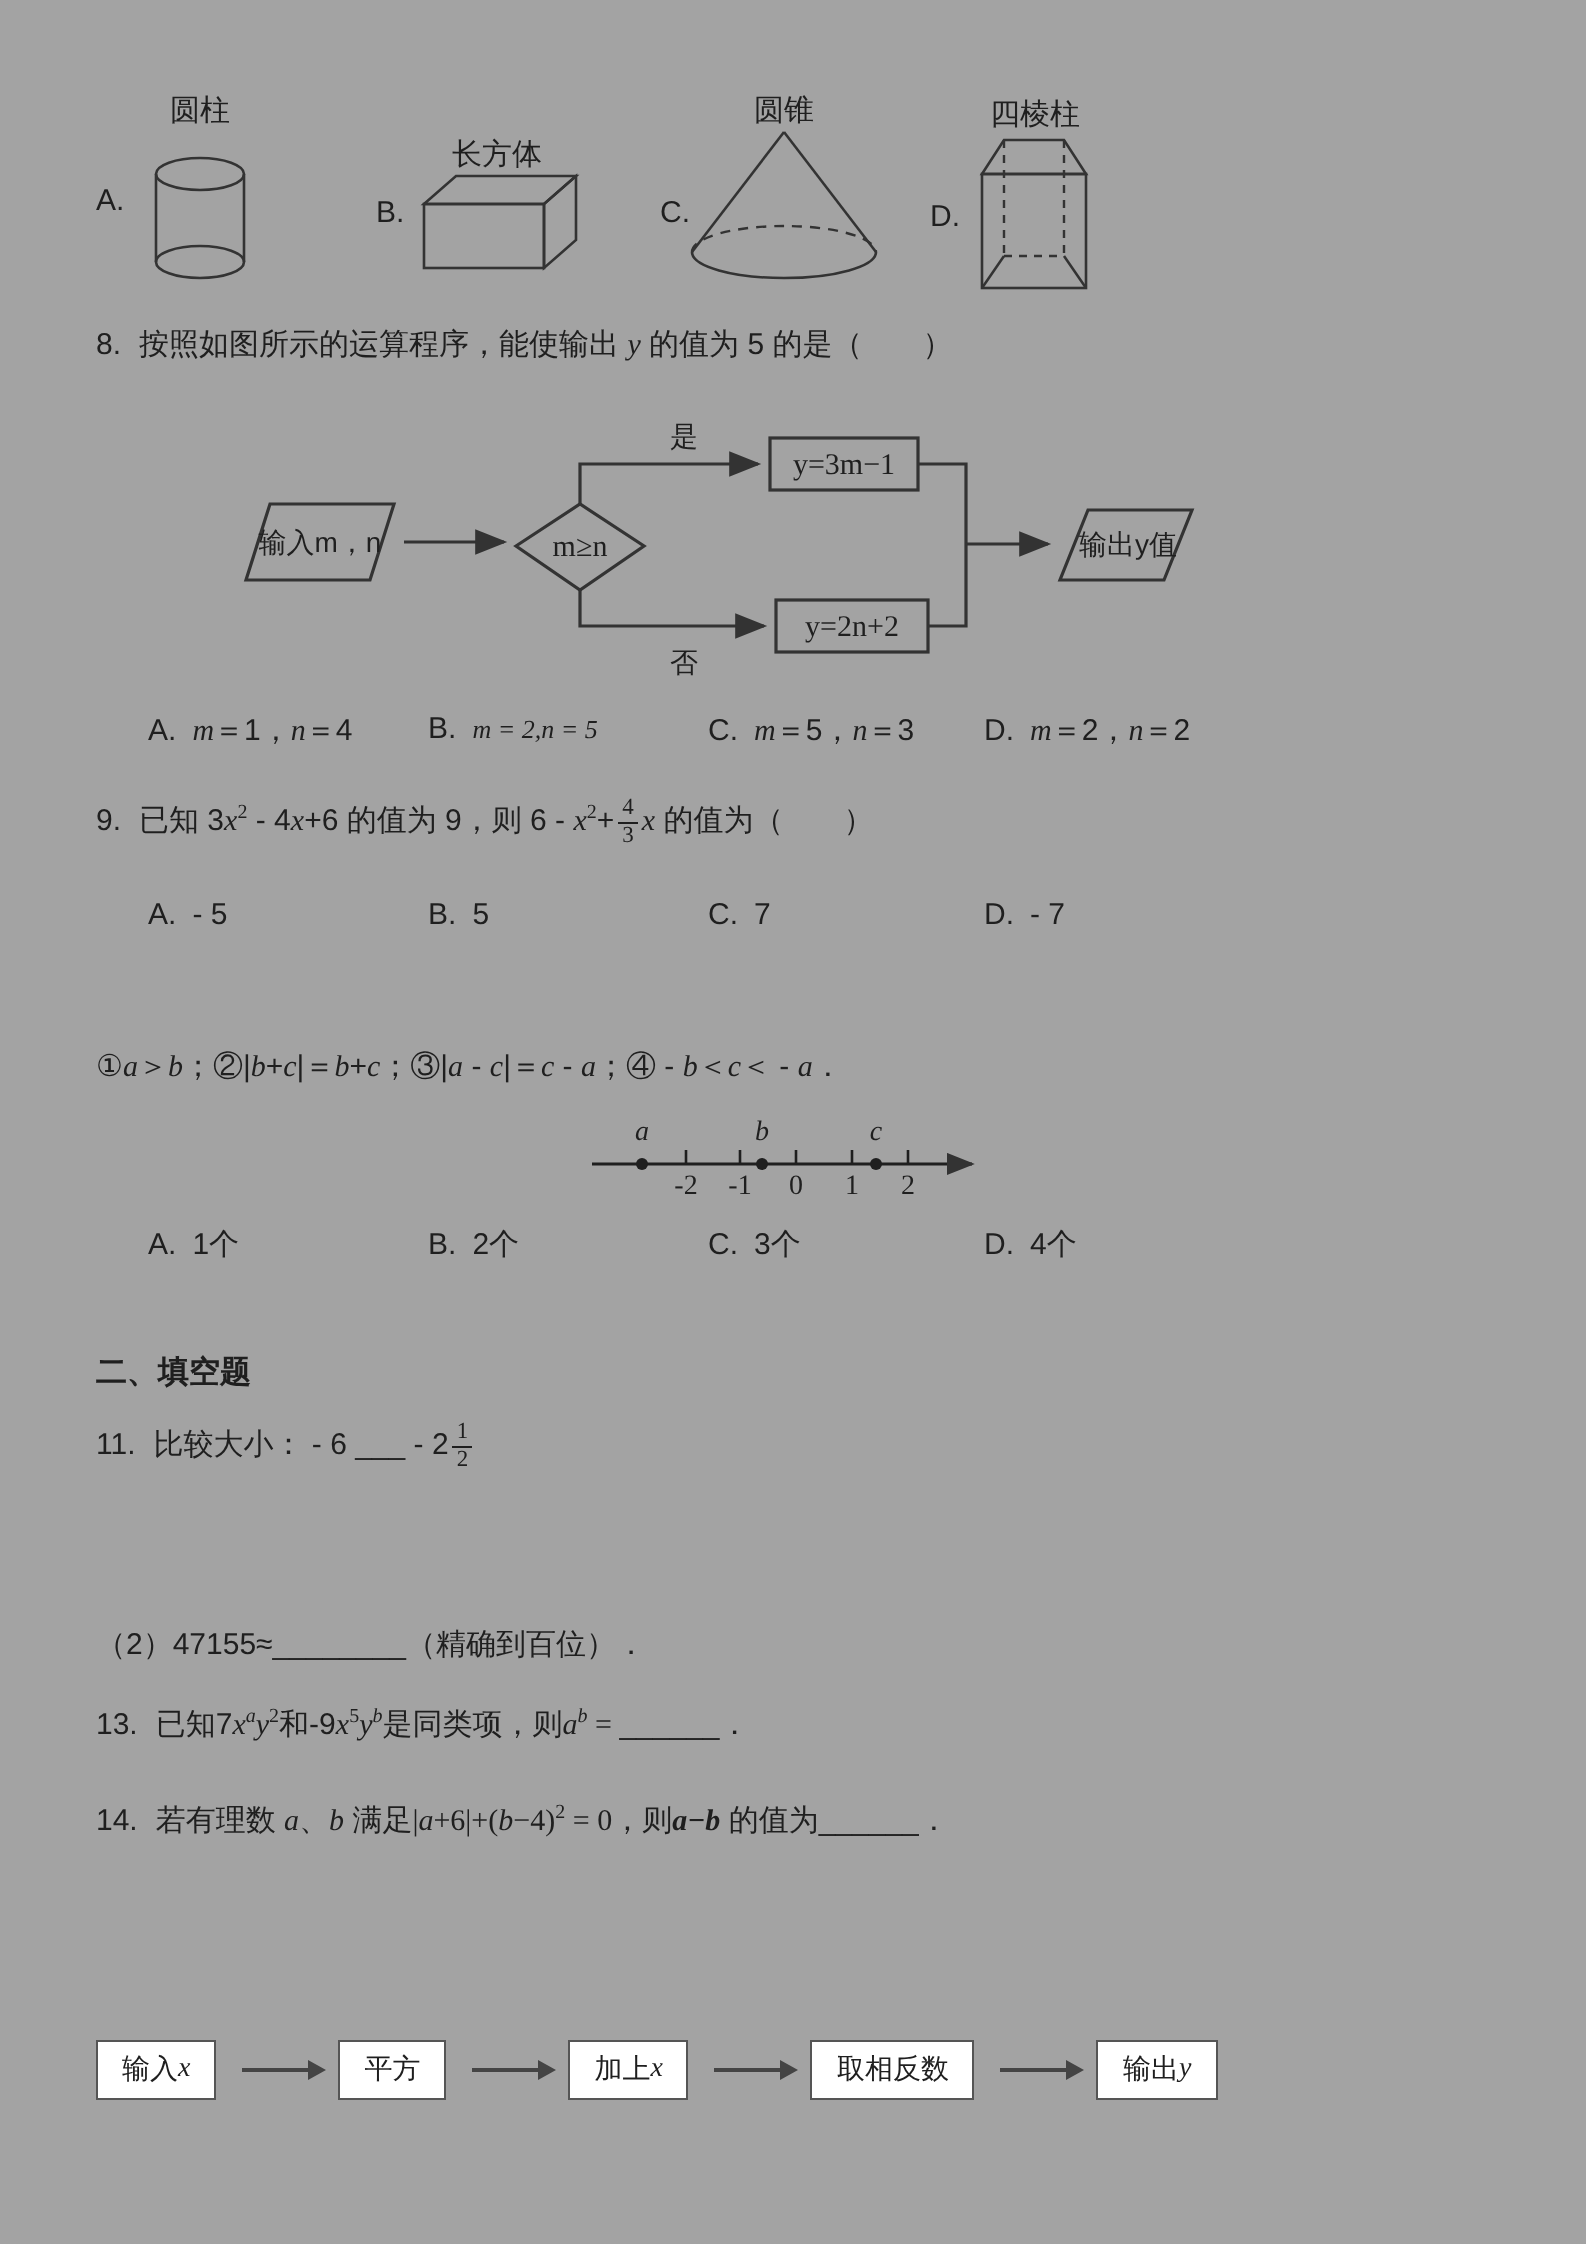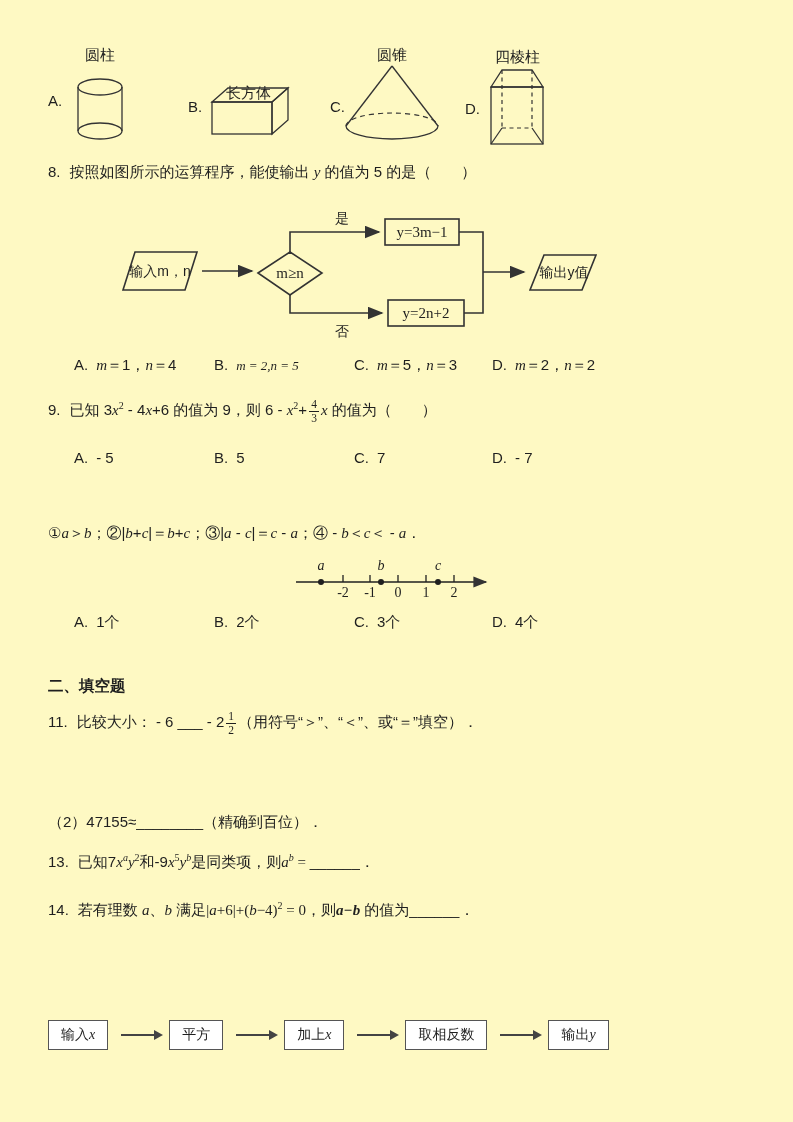--- a/index.html
+++ b/index.html
@@ -1,18 +1,18 @@
 <!DOCTYPE html>
 <html><head>
 <meta charset="utf-8">
 <style>
   * { box-sizing: border-box; }
   html,body { margin:0; padding:0; background:#fff; }
   .page {
-    position:relative; width:793px; height:1122px; background:#fef9c3;
+    position:relative; width:793px; height:1122px; background:#a3a3a3;
     font-family:"Liberation Sans", sans-serif; font-size:15px; color:#1f1f1f;
     overflow:hidden;
   }
   .abs { position:absolute; white-space:nowrap; }
   .qnum { margin-right:9px; }
   .letter { margin-right:8px; }
   .i  { font-family:"Liberation Serif", serif; font-style:italic; }
   .m  { font-family:"Liberation Serif", serif; }
   .bi { font-family:"Liberation Serif", serif; font-style:italic; font-weight:bold; }
   .sm { font-size:13px; }
@@ -48,21 +48,21 @@
 
   <span class="abs shape-label" style="left:85px; top:46px;">圆柱</span>
   <span class="abs" style="left:48px; top:92px;">A.</span>
   <svg class="abs" style="left:76px; top:78px;" width="48" height="62" viewBox="0 0 48 62">
     <ellipse cx="24" cy="9" rx="22" ry="8" fill="none" stroke="#333" stroke-width="1.3"></ellipse>
     <ellipse cx="24" cy="53" rx="22" ry="8" fill="none" stroke="#333" stroke-width="1.3"></ellipse>
     <line x1="2" y1="9" x2="2" y2="53" stroke="#333" stroke-width="1.3"></line>
     <line x1="46" y1="9" x2="46" y2="53" stroke="#333" stroke-width="1.3"></line>
   </svg>
 
-  <span class="abs shape-label" style="left:226px; top:68px;margin-top:16px;">长方体</span>
+  <span class="abs shape-label" style="left:226px; top:68px;">长方体</span>
   <span class="abs" style="left:188px; top:98px;">B.</span>
   <svg class="abs" style="left:210px; top:86px;" width="80" height="50" viewBox="0 0 80 50">
     <rect x="2" y="16" width="60" height="32" fill="none" stroke="#333" stroke-width="1.3"></rect>
     <polygon points="2,16 18,2 78,2 62,16" fill="none" stroke="#333" stroke-width="1.3"></polygon>
     <polygon points="78,2 78,34 62,48 62,16" fill="none" stroke="#333" stroke-width="1.3"></polygon>
   </svg>
 
   <span class="abs shape-label" style="left:377px; top:46px;">圆锥</span>
   <span class="abs" style="left:330px; top:98px;">C.</span>
   <svg class="abs" style="left:342px; top:64px;" width="100" height="78" viewBox="0 0 100 78">
@@ -174,21 +174,21 @@
     <span class="opt o3"><span class="letter">C.</span><span><span>3个</span></span></span>
     <span class="opt o4"><span class="letter">D.</span><span><span>4个</span></span></span>
   </div>
 
   <div class="abs section-title" style="left:48px; top:676px;">二、填空题</div>
 
   <div class="abs" style="left:48px; top:710px;">
     <span class="qnum">11.</span><span><span>比较大小： - 6 </span><span>___</span><span> - 2</span><span class="frac">
           <span class="fn">1</span>
           <span class="fd">2</span>
-        </span><span>（用符号“＞”、“＜”、或“＝”填空）．</span></span>
+        </span></span>
   </div>
 
   <div class="abs" style="left:48px; top:813px;">
     <span><span>（2）47155≈________（精确到百位）．</span></span>
   </div>
 
   <div class="abs" style="left:48px; top:853px;">
     <span class="qnum">13.</span><span><span>已知7</span><span class="i">x</span><sup class="i">a</sup><span class="i">y</span><sup class="m">2</sup><span>和-9</span><span class="i">x</span><sup class="m">5</sup><span class="i">y</span><sup class="i">b</sup><span>是同类项，则</span><span class="i">a</span><sup class="i">b</sup><span class="m"> = </span><span>______．</span></span>
   </div>
 

